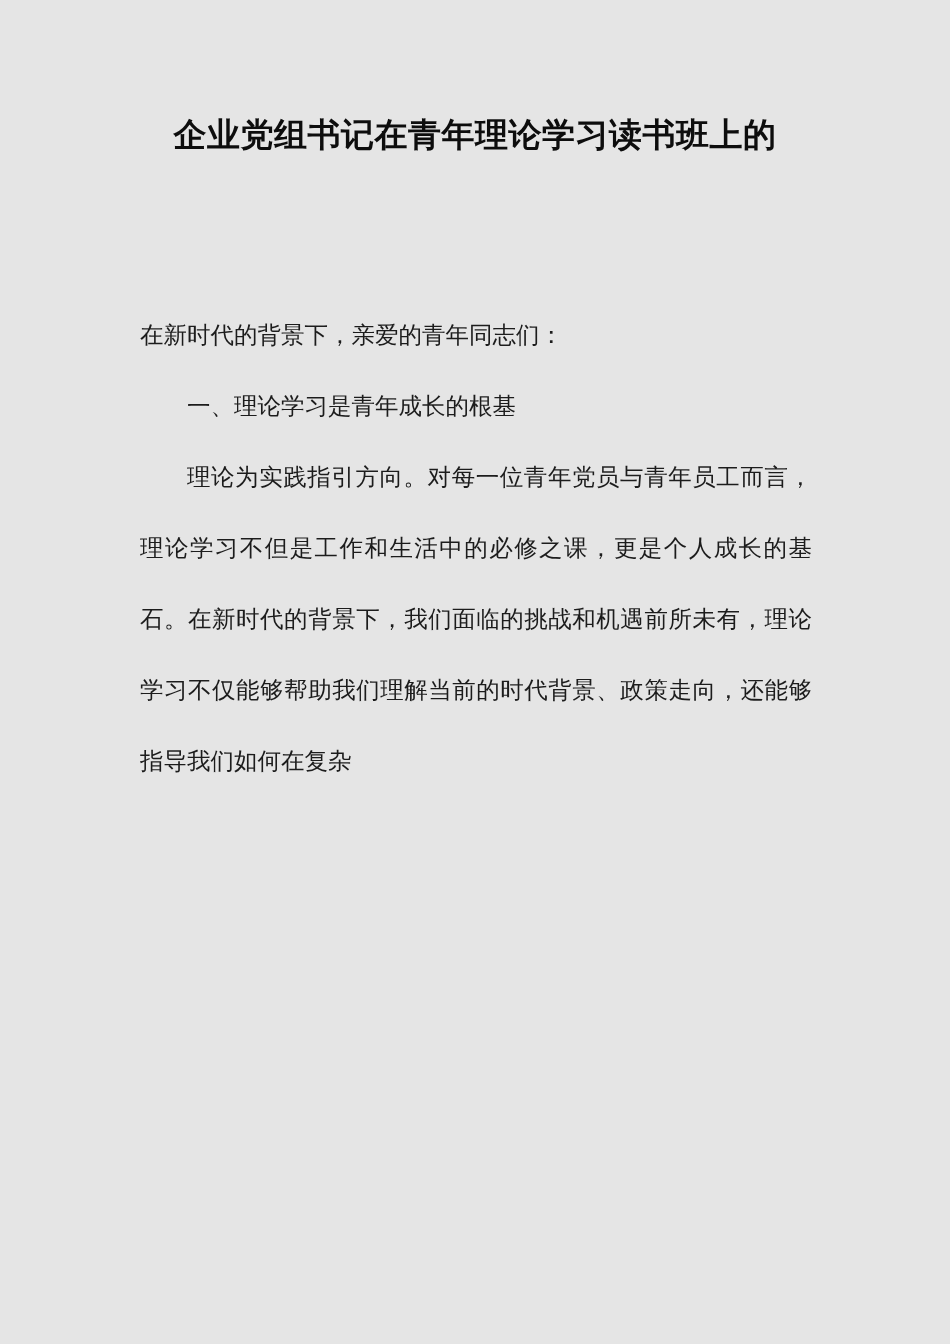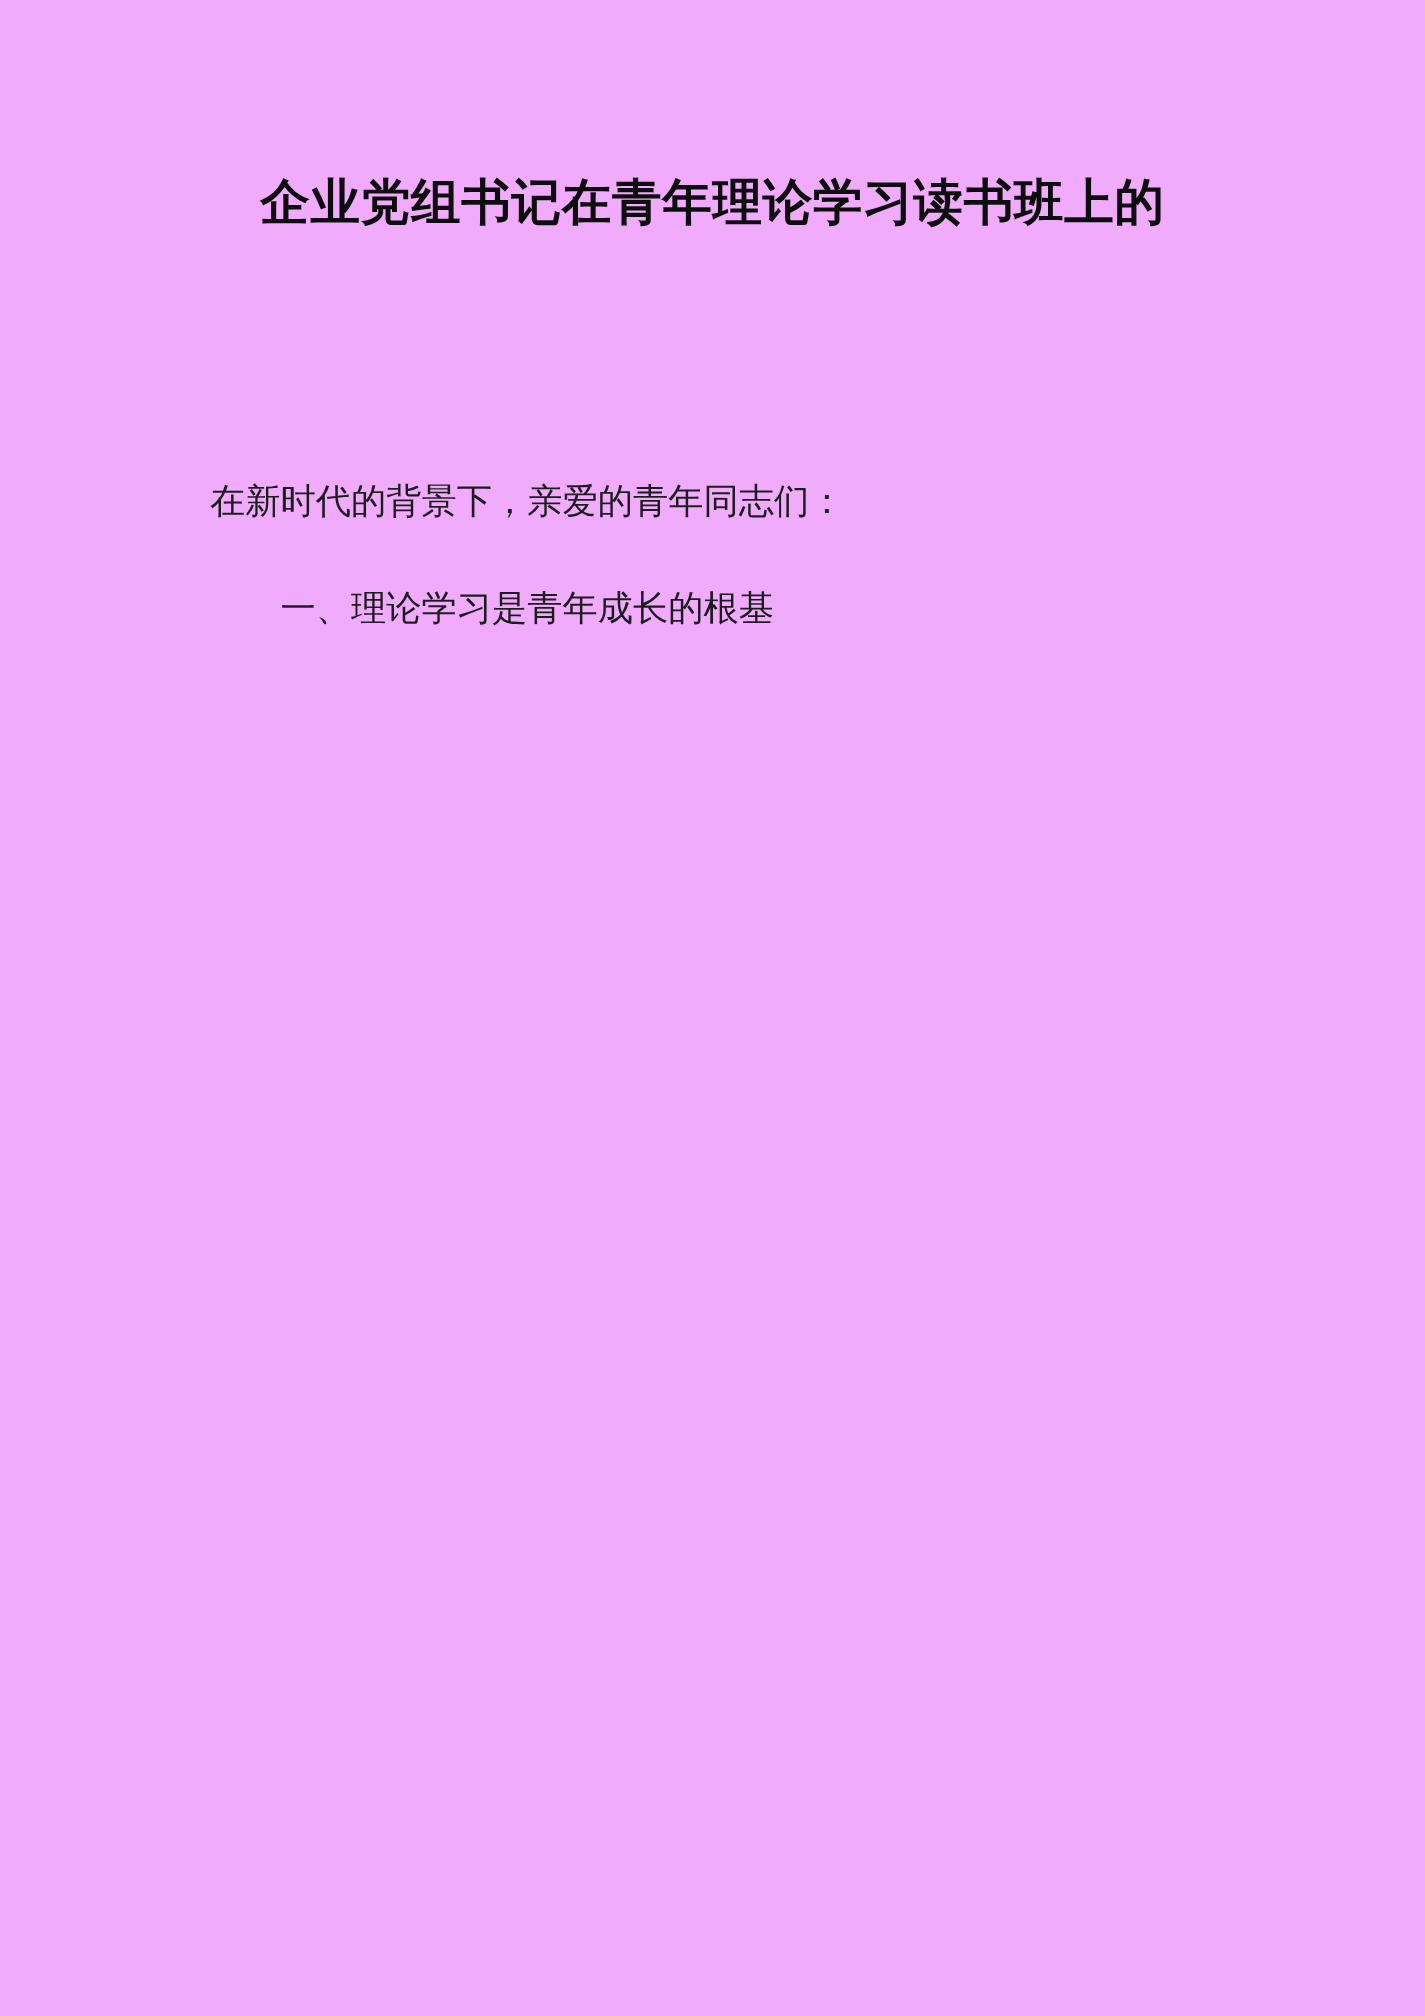--- a/index.html
+++ b/index.html
@@ -13,21 +13,21 @@
   body {
     font-family:"Liberation Serif","DejaVu Serif",serif;
     color:#1a1a1a;
     -webkit-font-smoothing:antialiased;
   }
 
   .page {
     position:relative;
     width:950px;
     height:1344px;
-    background:#f0abfc;
+    background:#e5e5e5;
     overflow:hidden;
   }
 
   
   .doc-title {
     position:absolute;
     left:140px;
     top:104px;
     width:670px;
     text-align:center;
@@ -76,16 +76,17 @@
   </div>
 
   <div class="body-block">
 
     <p class="para">在新时代的背景下，亲爱的青年同志们：</p>
 
 
 
     <p class="para heading">一、理论学习是青年成长的根基</p>
 
+    <p class="para indent">理论为实践指引方向。对每一位青年党员与青年员工而言，理论学习不但是工作和生活中的必修之课，更是个人成长的基石。在新时代的背景下，我们面临的挑战和机遇前所未有，理论学习不仅能够帮助我们理解当前的时代背景、政策走向，还能够指导我们如何在复杂</p>
 
   </div>
 
 </div>
 
 </body></html>

